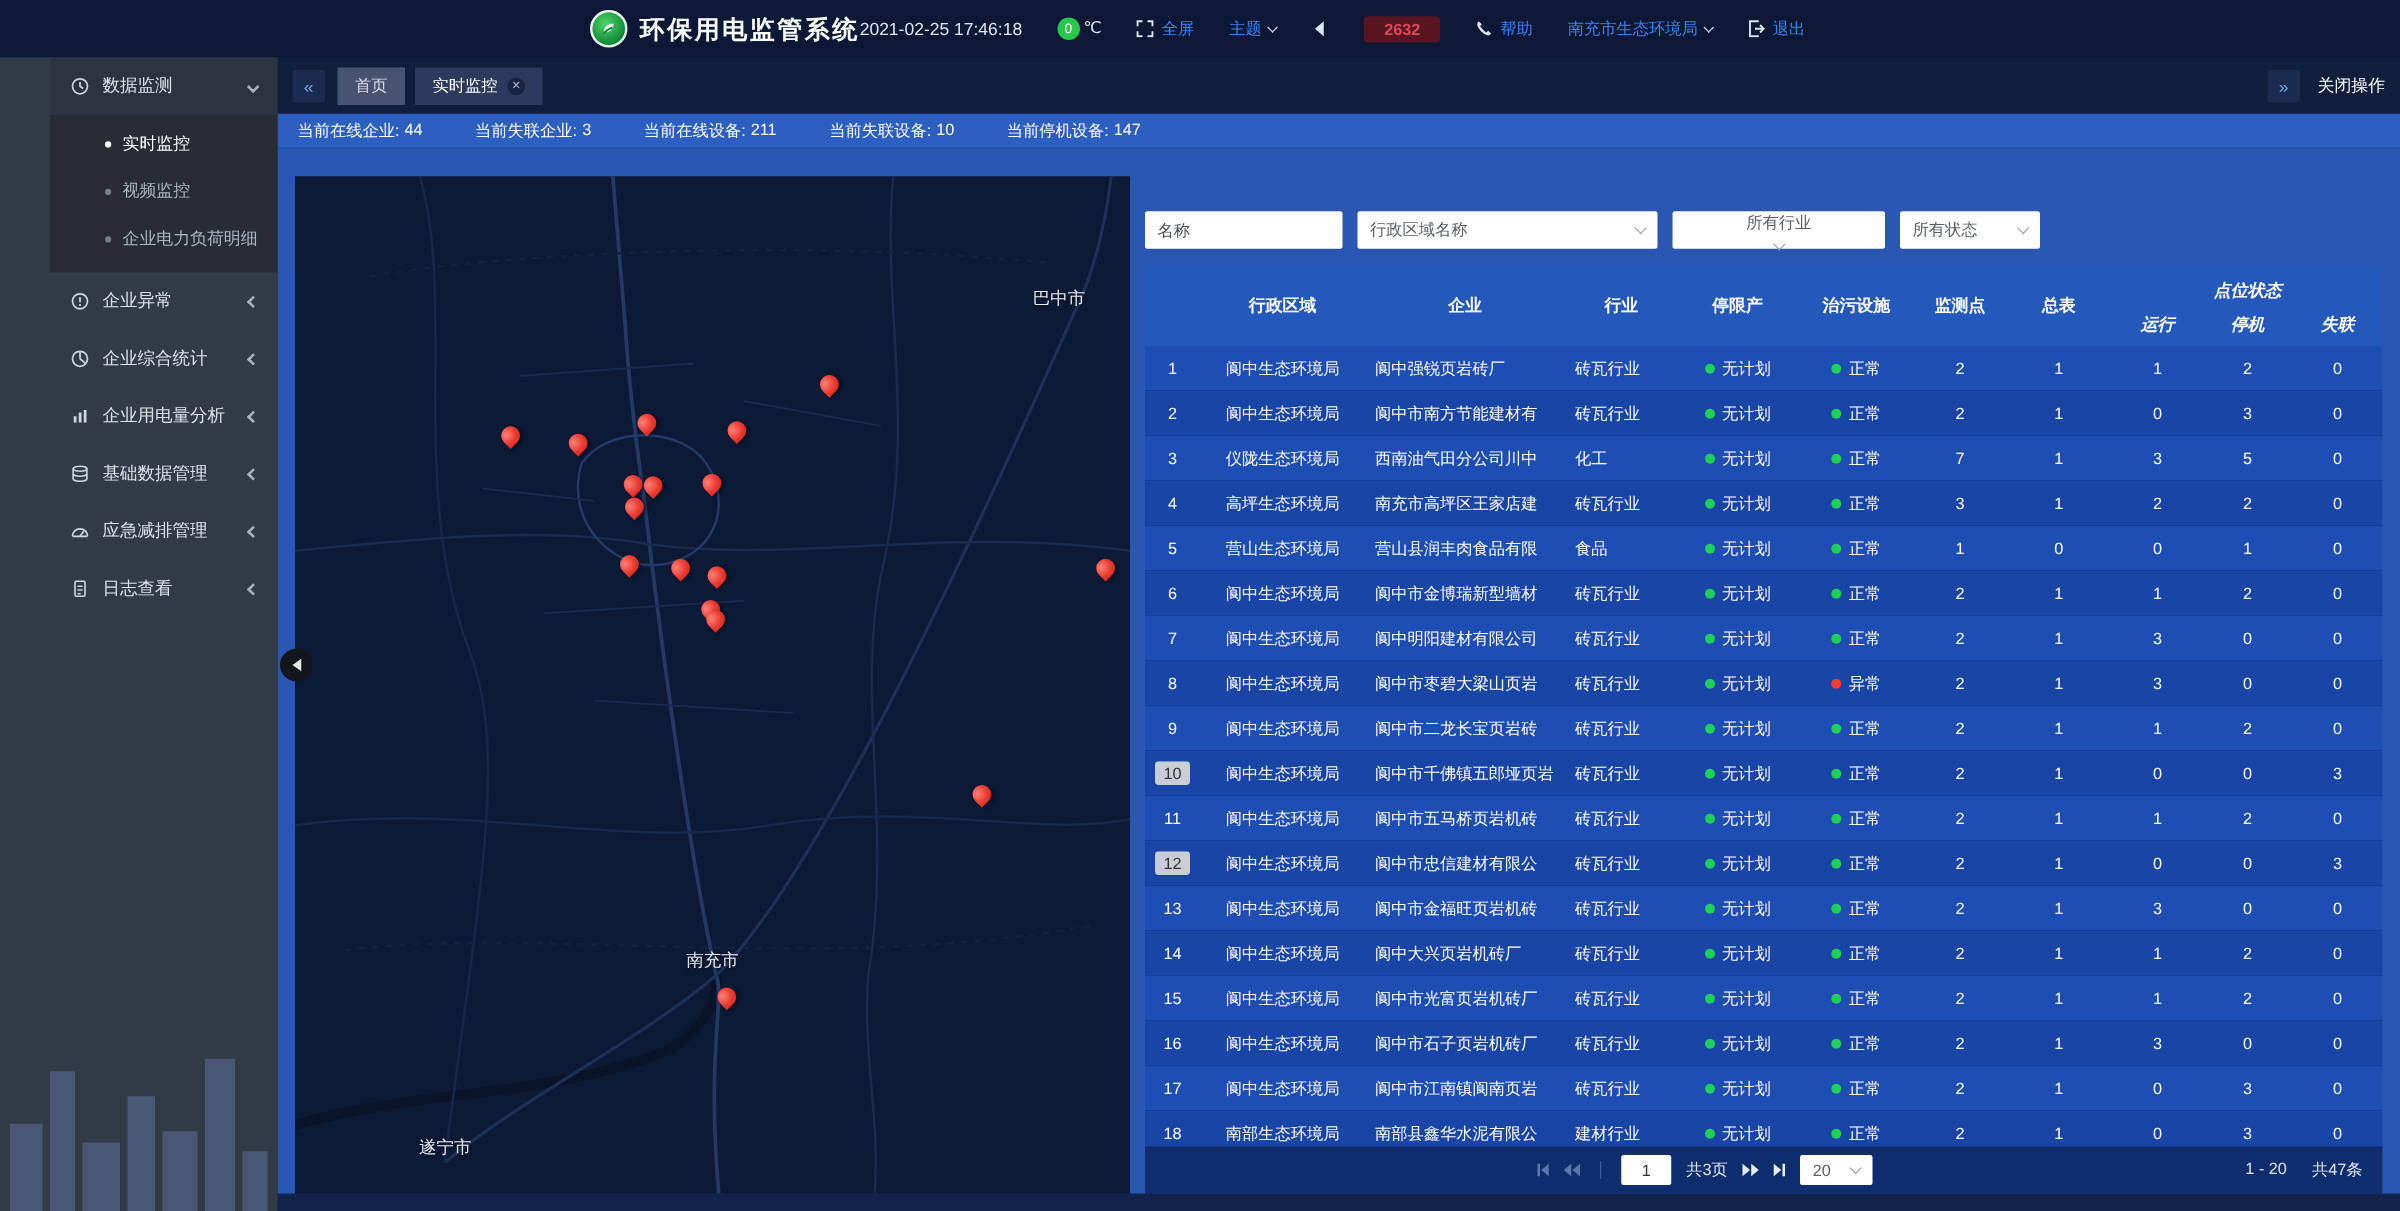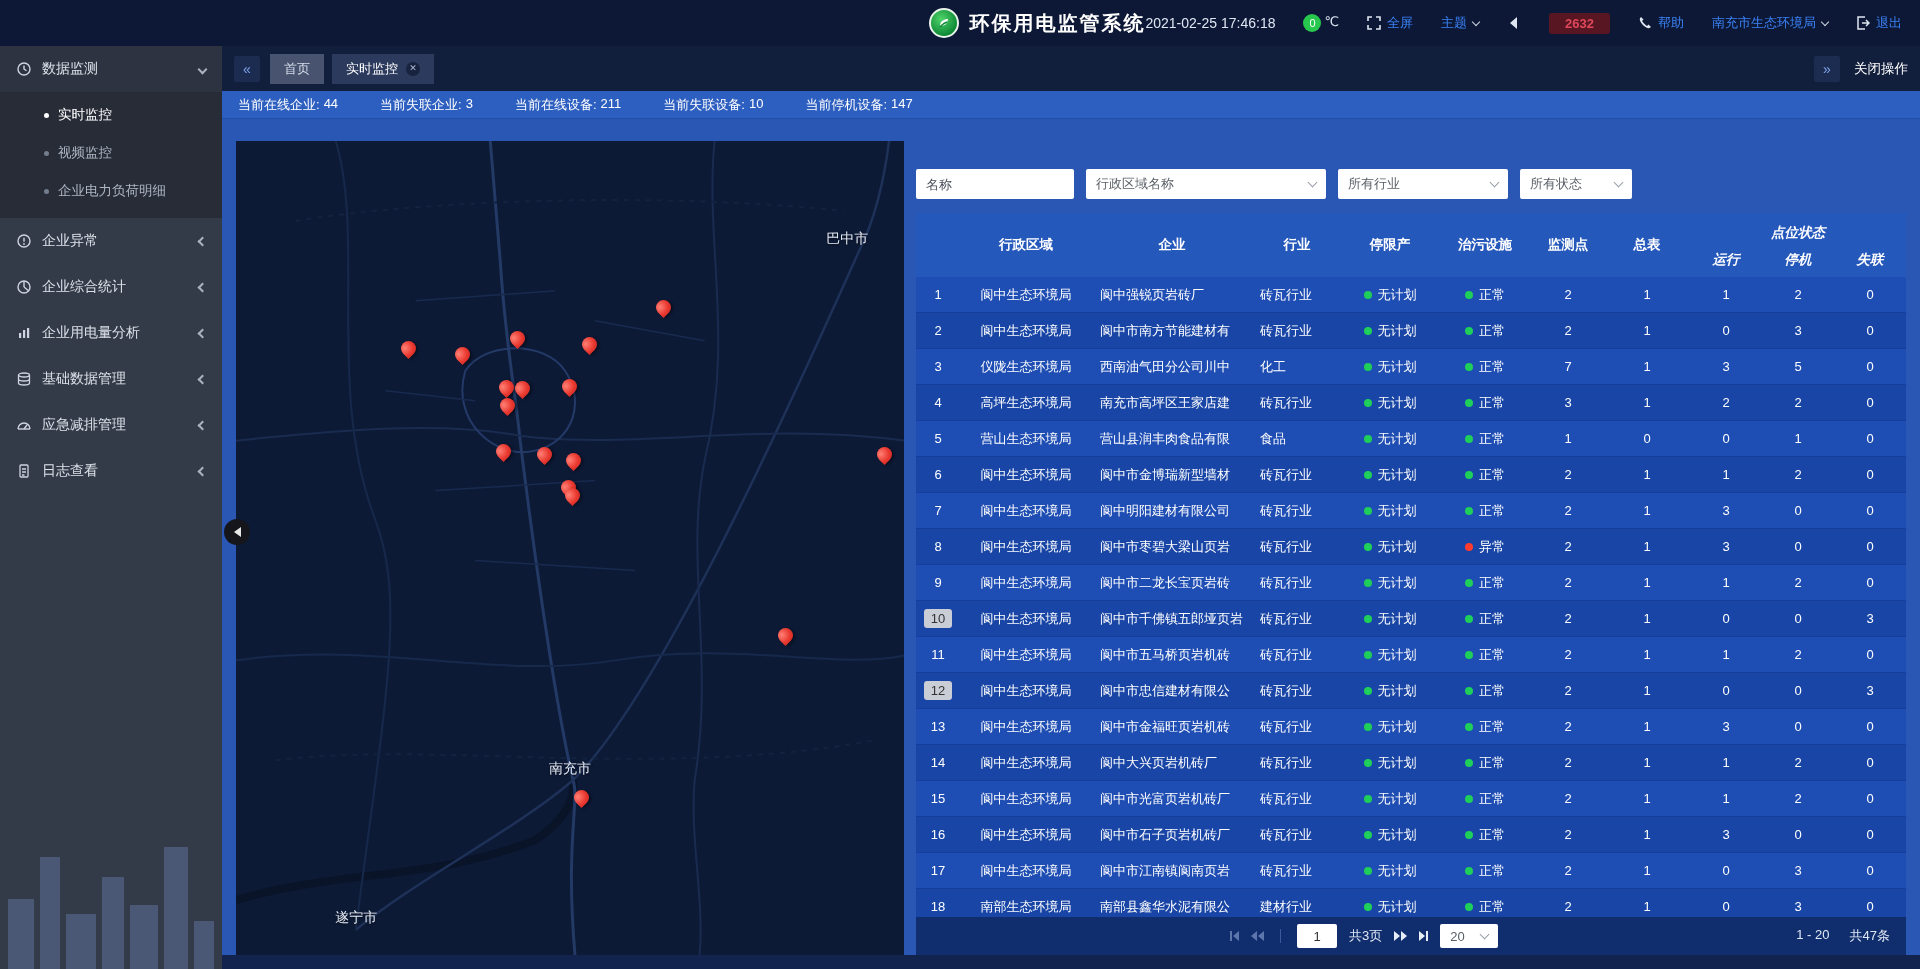--- a/index.html
+++ b/index.html
@@ -7,21 +7,21 @@
     font-family:"Liberation Sans","DejaVu Sans",sans-serif; }
   body { background:#0e1f44; }
   :root {
     --cols: 44px 132px 160px 90px 96px 94px 72px 86px 72px 72px minmax(0,1fr);
     --status-green:#1ed05a; --status-red:#ff3b30; --pin-red:#e8332e;
   }
   .app { width:100%; height:100%; display:flex; flex-direction:column; }
 
   
   .topbar { height:46px; background:#0c1836; display:flex; align-items:center;
-    justify-content:flex-end; padding:0 18px 0 14px; flex:0 0 auto; }
+    justify-content:center; padding:0 18px 0 14px; flex:0 0 auto; }
   .brand { display:flex; align-items:center; gap:10px; }
   .logo { width:30px; height:30px; border-radius:50%;
     background:radial-gradient(circle at 40% 35%, #4fd36a, #0f8b36 70%, #0a6b28);
     border:2px solid #e8f4ea; display:flex; align-items:center; justify-content:center; }
   .logo svg { width:16px; height:16px; }
   .app-title { color:#fff; font-size:20px; font-weight:bold; letter-spacing:2px; }
   .topbar-right { display:flex; align-items:center; gap:28px; color:#dfe6f2; font-size:13px; }
   .datetime { font-size:14px; }
   .temp { display:flex; align-items:flex-start; gap:3px; }
   .temp-badge { width:18px; height:18px; border-radius:50%; background:#28c84e; color:#fff;
@@ -31,21 +31,21 @@
   .alert-pill { background:#571622; color:#e0475a; font-weight:bold; padding:3px 16px;
     border-radius:3px; font-size:13px; cursor:pointer; }
   .chev-down { width:6px; height:6px; border-right:1.5px solid #cfd6e4;
     border-bottom:1.5px solid #cfd6e4; transform:rotate(45deg); margin-top:-3px; display:inline-block; }
 
   
   .body-row { flex:1; display:flex; min-height:0; }
 
   
   .sidebar { width:222px; background:#343b48; position:relative; flex:0 0 auto;
-    color:#dde2ea; overflow:hidden; }
+    color:#dde2ea; overflow:hidden;padding-left:40px; }
   .group-head { height:46px; display:flex; align-items:center; padding:0 16px; gap:10px;
     font-size:14px; cursor:pointer; }
   .group-head.active-group { background:#2d3340; }
   .glabel { flex:1; }
   .side-chev { width:7px; height:7px; border-right:2px solid #aab2c0; border-bottom:2px solid #aab2c0; }
   .side-chev.down { transform:rotate(45deg); }
   .side-chev.left { transform:rotate(135deg); }
   .submenu { background:#272c37; padding:4px 0 8px; }
   .subitem { height:38px; display:flex; align-items:center; gap:9px; padding-left:44px;
     font-size:13.5px; color:#aeb6c4; cursor:pointer; }
@@ -101,21 +101,21 @@
   .map-toggle .t-l { width:0; height:0; border-top:5px solid transparent;
     border-bottom:5px solid transparent; border-right:7px solid #e8e8e8; }
 
   
   .right-panel { flex:1; display:flex; flex-direction:column; min-width:0;margin-top:28px; }
   .filters { display:flex; gap:12px; height:30px; flex:0 0 auto; margin-bottom:14px; }
   .name-input { width:158px; border:none; border-radius:2px; padding:0 10px; font-size:13px; color:#333; }
   .name-input::placeholder { color:#4a4f57; opacity:1; }
   .select { background:#fff; border-radius:2px; display:flex; align-items:center;
     justify-content:space-between; padding:0 10px; font-size:13px; color:#5a5f66; cursor:pointer; }
-  .select.wide { width:240px; } .select.mid { width:170px; } .select.sm { width:112px; }
+  .select.wide { width:240px; } .select.mid { width:170px;flex-direction:column; } .select.sm { width:112px; }
   .chev { width:7px; height:7px; border-right:1.5px solid #9aa0ab; border-bottom:1.5px solid #9aa0ab;
     transform:rotate(45deg); margin-top:-3px; flex:0 0 auto; }
 
   .thead { display:grid; grid-template-columns:var(--cols); grid-template-rows:30px 34px;
     background:#2558bb; flex:0 0 auto; }
   .th { display:flex; align-items:center; justify-content:center; color:#fff; font-weight:bold;
     font-size:13.5px; }
   .th.rs { grid-row:1 / 3; }
   .th.group { grid-column:9 / 12; grid-row:1; font-style:italic; align-items:flex-end; padding-bottom:1px; }
   .th.sub { grid-row:2; font-style:italic; }

